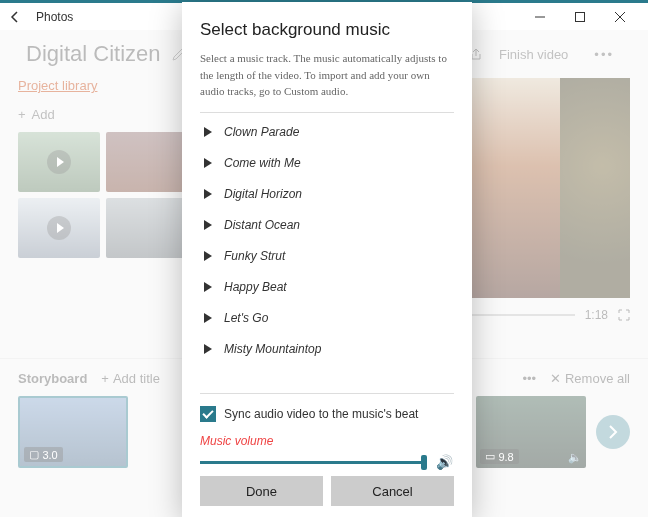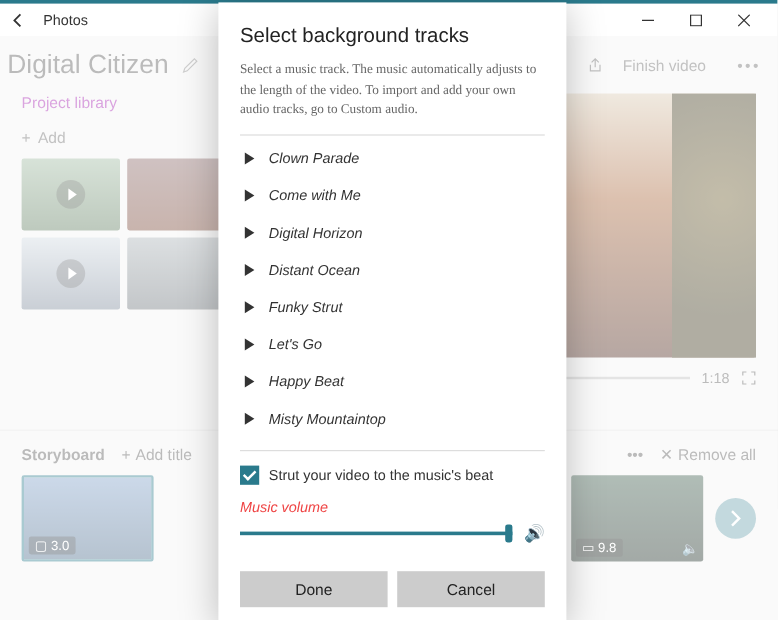--- a/index.html
+++ b/index.html
@@ -4,31 +4,31 @@
 <style>
 * { box-sizing: border-box; margin: 0; padding: 0; font-family: "Segoe UI", sans-serif; }
 body { width: 648px; height: 517px; overflow: hidden; background: #f3f3f3; position: relative; }
 
 .titlebar { height: 30px; background: #fff; border-top: 3px solid #2a7a8c; display: flex; align-items: center; padding: 0 8px; font-size: 12px; color: #333; }
 .titlebar .back { width: 20px; text-align: center; cursor: pointer; }
 .titlebar .title { margin-left: 8px; flex: 1; }
 .titlebar .winbtns { display: flex; gap: 0; }
 .titlebar .winbtn { width: 40px; height: 26px; display: flex; align-items: center; justify-content: center; cursor: pointer; }
 
-.topbar { height: 48px; display: flex; align-items: center; padding: 0 6px; gap: 10px; color: #666; font-size: 13px; }
+.topbar { height: 48px; display: flex; align-items: center; padding: 0 26px; gap: 10px; color: #666; font-size: 13px; }
 .projtitle { font-size: 22px; font-weight: 300; color: #555; }
 .pencil { width: 16px; height: 16px; }
 .topbar .spacer { flex: 1; }
 .topbar .tbtn { display: flex; align-items: center; gap: 16px; cursor: pointer; padding: 4px 8px; }
 .topbar .sep { width: 1px; height: 24px; background: #ccc; }
 .topbar .dots { letter-spacing: 2px; }
 
 .main { display: flex; height: 280px; padding: 0 18px; gap: 16px; }
 .left { width: 180px; }
-.sectitle { font-size: 13px; color: #a21caf; margin-bottom: 8px; }
+.sectitle { font-size: 13px; color: #c2410c; margin-bottom: 8px; text-decoration: underline; }
 .addbtn { display: flex; align-items: center; gap: 6px; font-size: 13px; color: #666; padding: 6px 0; cursor: pointer; }
 .thumbs { display: flex; flex-wrap: wrap; gap: 6px; margin-top: 4px; }
 .thumb { width: 82px; height: 60px; background: #8aa; position: relative; border-radius: 2px; }
 .thumb.g1 { background: linear-gradient(#9cb89e, #5c7a5c); }
 .thumb.g2 { background: linear-gradient(#866,#743); }
 .thumb.g3 { background: linear-gradient(#cfd8e0,#7a8798); }
 .thumb.g4 { background: linear-gradient(#a8b0b5,#6a7278); }
 .playdot { position: absolute; top: 50%; left: 50%; transform: translate(-50%,-50%); width: 24px; height: 24px; border-radius: 50%; background: rgba(0,0,0,0.35); display: flex; align-items: center; justify-content: center; }
 .playdot::after { content: ""; border-left: 7px solid #fff; border-top: 5px solid transparent; border-bottom: 5px solid transparent; margin-left: 2px; }
 
@@ -66,21 +66,21 @@
 .synccheck { display: flex; align-items: center; gap: 8px; font-size: 12px; color: #333; margin: 8px 0; }
 .cbox { width: 16px; height: 16px; background: #2a7a8c; display: flex; align-items: center; justify-content: center; }
 .cbox::after { content: ""; width: 8px; height: 4px; border-left: 2px solid #fff; border-bottom: 2px solid #fff; transform: rotate(-45deg); margin-top: -2px; }
 
 .vol-label { font-size: 12px; color: #ef4444; margin-top: 4px; margin-bottom: 6px; font-style: italic; }
 .volrow { display: flex; align-items: center; gap: 10px; }
 .volbar { flex: 1; height: 3px; background: #2a7a8c; position: relative; }
 .volknob { position: absolute; right: 0; top: -6px; width: 6px; height: 15px; background: #2a7a8c; border-radius: 2px; }
 .volicon { font-size: 14px; color: #333; }
 
-.dlg-btns { display: flex; gap: 8px; margin-top: 24px; align-items: center; }
+.dlg-btns { display: flex; gap: 8px; margin-top: 6px; align-items: center; }
 .dlg-btn { flex: 1; height: 30px; background: #ccc; border: none; font-size: 13px; color: #222; cursor: pointer; }
 
 svg { display: block; }
 </style>
 </head>
 <body>
 
 <div class="titlebar">
   <div class="back">
     <svg width="14" height="14" viewBox="0 0 14 14">
@@ -203,21 +203,21 @@
       <svg width="10" height="14">
           <path d="M2 1 L8 7 L2 13" stroke="#fff" stroke-width="2" fill="none"></path>
         </svg>
     </div>
   </div>
 </div>
 
 <div class="dim"></div>
 
 <div class="dialog">
-  <div class="dlg-title">Select background tracks</div>
+  <div class="dlg-title">Select background music</div>
   <div class="dlg-desc">Select a music track. The music automatically adjusts to the length of the video. To import and add your own audio tracks, go to Custom audio.</div>
   <div class="dlg-hr"></div>
   <div class="tracklist">
     <div id="tracks">
         <div class="track-item">
           <div class="tri"></div>
           <span>Clown Parade</span>
         </div>
         <div class="track-item">
           <div class="tri"></div>
@@ -230,37 +230,37 @@
         <div class="track-item">
           <div class="tri"></div>
           <span>Distant Ocean</span>
         </div>
         <div class="track-item">
           <div class="tri"></div>
           <span>Funky Strut</span>
         </div>
         <div class="track-item">
           <div class="tri"></div>
+          <span>Happy Beat</span>
+        </div>
+        <div class="track-item">
+          <div class="tri"></div>
           <span>Let's Go</span>
-        </div>
-        <div class="track-item">
-          <div class="tri"></div>
-          <span>Happy Beat</span>
         </div>
         <div class="track-item">
           <div class="tri"></div>
           <span>Misty Mountaintop</span>
         </div>
       </div>
 
   </div>
   <div class="dlg-hr"></div>
   <div class="synccheck">
     <div class="cbox"></div>
-    <span>Strut your video to the music's beat</span>
+    <span>Sync audio video to the music's beat</span>
   </div>
   <div class="vol-label">Music volume</div>
   <div class="volrow">
     <div class="volbar">
         <div class="volknob"></div>
       </div>
     <span class="volicon">🔊</span>
   </div>
   <div class="dlg-btns">
     <button class="dlg-btn">Done</button>

